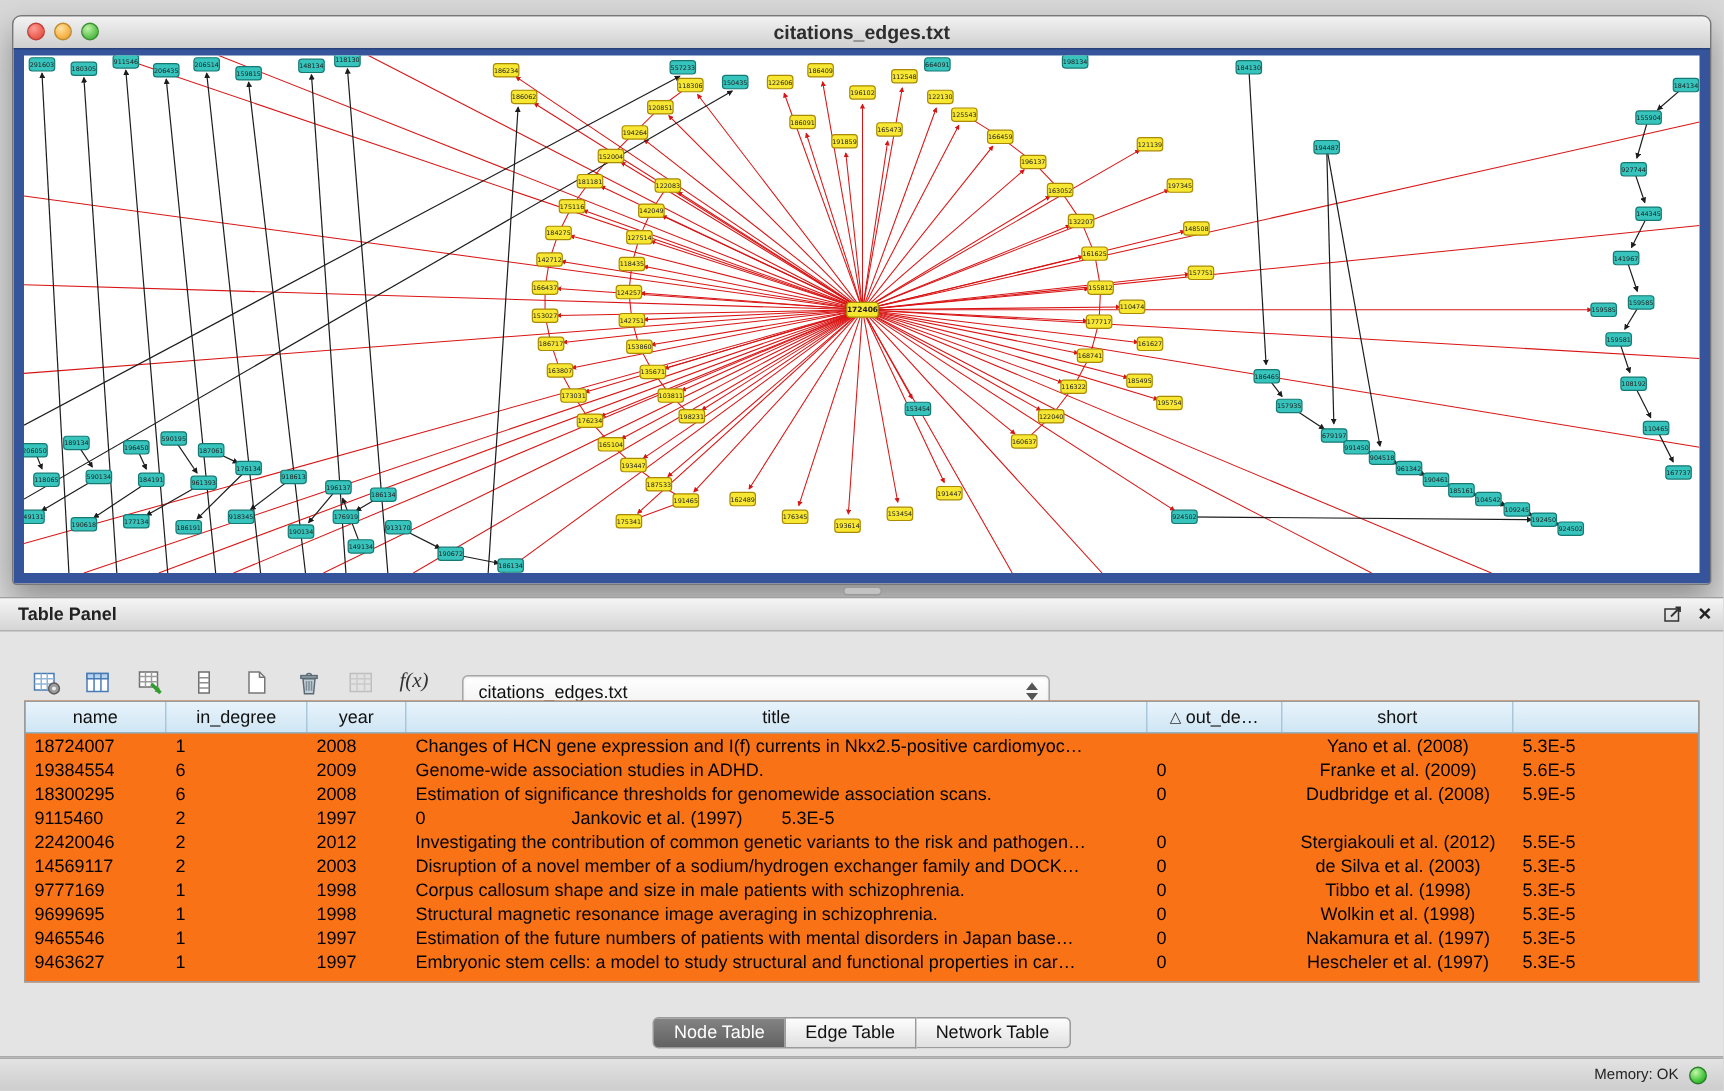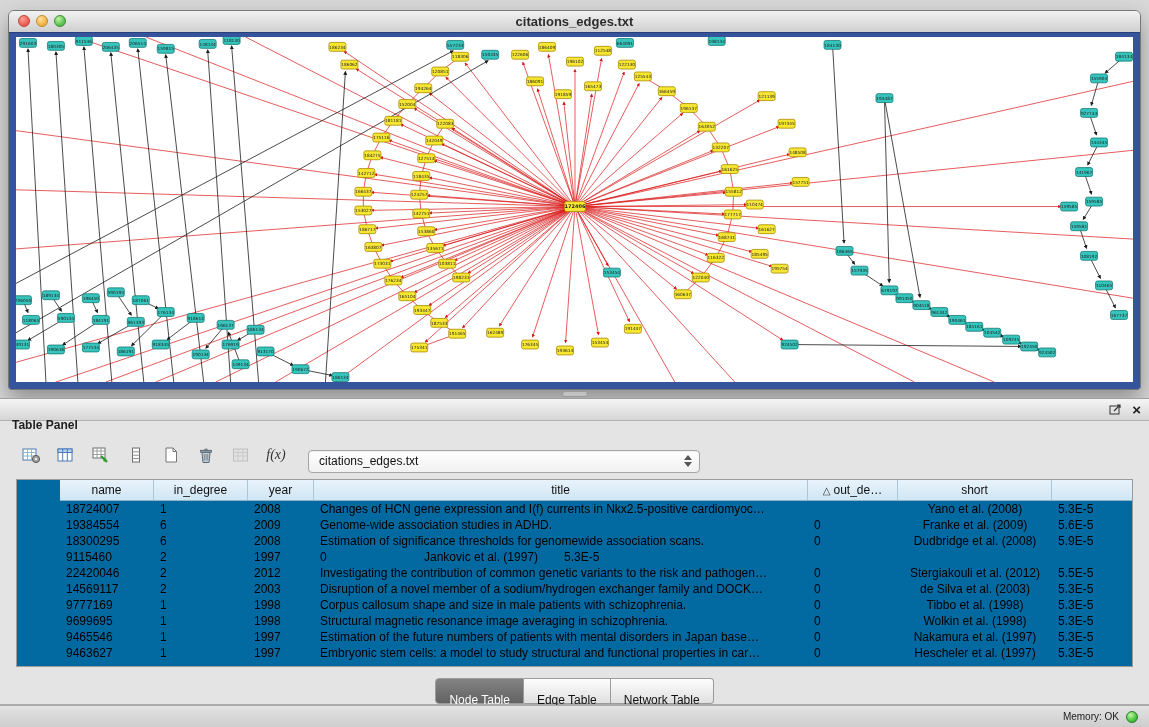--- a/index.html
+++ b/index.html
@@ -50,21 +50,21 @@
     background:#c2c2c2;border:1px solid #9a9a9a;box-sizing:border-box;
   }
 
   
   .table-panel{
     position:absolute;top:398px;left:0;width:1149px;height:307px;
     background:#e4e4e4;border-top:1px solid #9f9f9f;border-bottom:1px solid #ababab;
     box-sizing:border-box;
   }
   .panel-header{height:21px;background:linear-gradient(#f5f5f5,#d5d5d5);border-bottom:1px solid #b0b0b0;position:relative;}
-  .panel-title{position:absolute;left:12px;top:16px;line-height:21px;font-size:12px;font-weight:bold;color:#222;}
+  .panel-title{position:absolute;left:12px;top:0;line-height:21px;font-size:12px;font-weight:bold;color:#222;}
   .panel-actions{position:absolute;right:8px;top:0;height:21px;display:flex;align-items:center;gap:9px;}
   .panel-actions .pa{cursor:default;display:flex;align-items:center;}
   .close-x{font-size:15px;font-weight:bold;color:#222;line-height:15px;}
 
   .toolbar{position:absolute;top:46px;left:16px;height:32px;display:flex;align-items:center;gap:5px;}
   .tbtn{width:30px;height:28px;border:none;background:transparent;padding:0;display:flex;align-items:flex-start;justify-content:center;}
   .tbtn.disabled{opacity:.55;}
   .fx{font-family:"Liberation Serif",serif;font-style:italic;font-size:14px;color:#333;}
   .combo{
     margin-left:12px;width:392px;height:23px;box-sizing:border-box;
@@ -73,40 +73,40 @@
     display:flex;align-items:center;justify-content:space-between;
     padding:0 5px 0 10px;font-size:12px;color:#111;
     box-shadow:inset 0 1px 2px rgba(0,0,0,.07);
   }
   .stepper{display:flex;flex-direction:column;gap:2px;padding-right:2px;}
   .stepper i{display:block;width:0;height:0;border-left:4px solid transparent;border-right:4px solid transparent;}
   .stepper .up{border-bottom:5px solid #555;}
   .stepper .dn{border-top:5px solid #555;}
 
   .table-wrap{
-    position:absolute;top:80px;left:16px;width:1117px;height:188px;
-    background:#0369a1;border:1px solid #9c9c9c;box-sizing:border-box;overflow:hidden;padding-left:43px;
+    position:absolute;top:68px;left:16px;width:1117px;height:188px;
+    background:#f97316;border:1px solid #9c9c9c;box-sizing:border-box;overflow:hidden;
   }
   .thead{display:flex;height:20px;background:linear-gradient(#e8f3fb,#cfe6f4);border-bottom:1px solid #8fb2c6;}
   .th{
     border-right:1px solid #a9c7d9;box-sizing:border-box;
     display:flex;align-items:center;justify-content:center;
     font-size:12px;color:#111;overflow:hidden;white-space:nowrap;
   }
   .th.fill{flex:1;border-right:none;}
   .sortg{font-size:10px;margin-right:3px;color:#333;}
   .tr{display:flex;height:16px;}
   .td{
     box-sizing:border-box;padding-left:6px;font-size:12px;line-height:16px;color:#000;
     white-space:nowrap;overflow:hidden;
   }
 
   .tabs{position:absolute;top:279px;left:0;width:100%;display:flex;justify-content:center;}
   .tab{
-    height:21px;padding:12px 13px;font-size:12px;line-height:19px;color:#111;
+    height:21px;padding:0 13px;font-size:12px;line-height:19px;color:#111;
     background:linear-gradient(#fdfdfd,#e0e0e0);
     border:1px solid #9b9b9b;border-left:none;box-sizing:border-box;
     font-family:"Liberation Sans",sans-serif;
   }
   .tab:first-child{border-left:1px solid #9b9b9b;border-radius:4px 0 0 4px;}
   .tab:last-child{border-radius:0 4px 4px 0;}
   .tab.selected{background:linear-gradient(#838383,#626262);color:#fff;}
 
   
   .statusbar{

